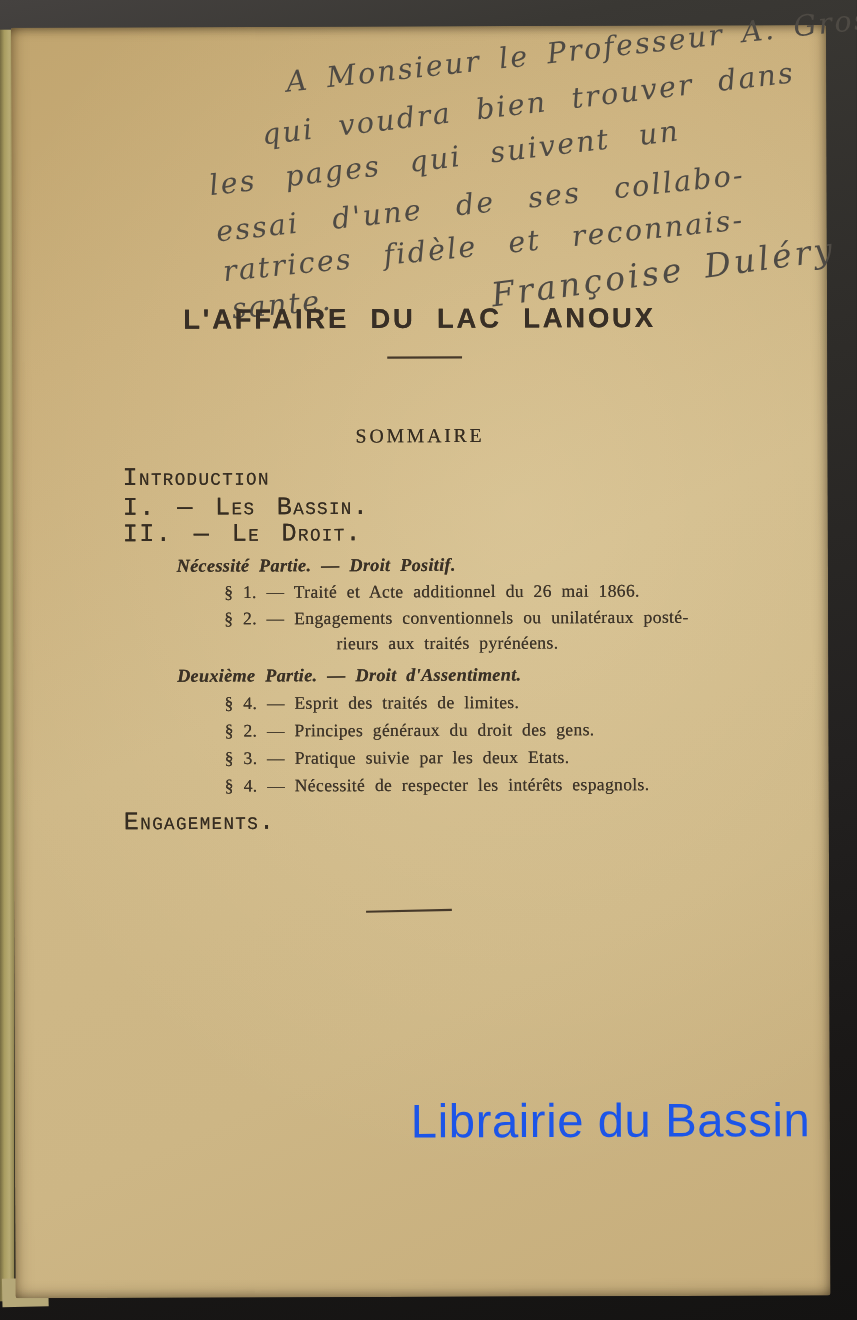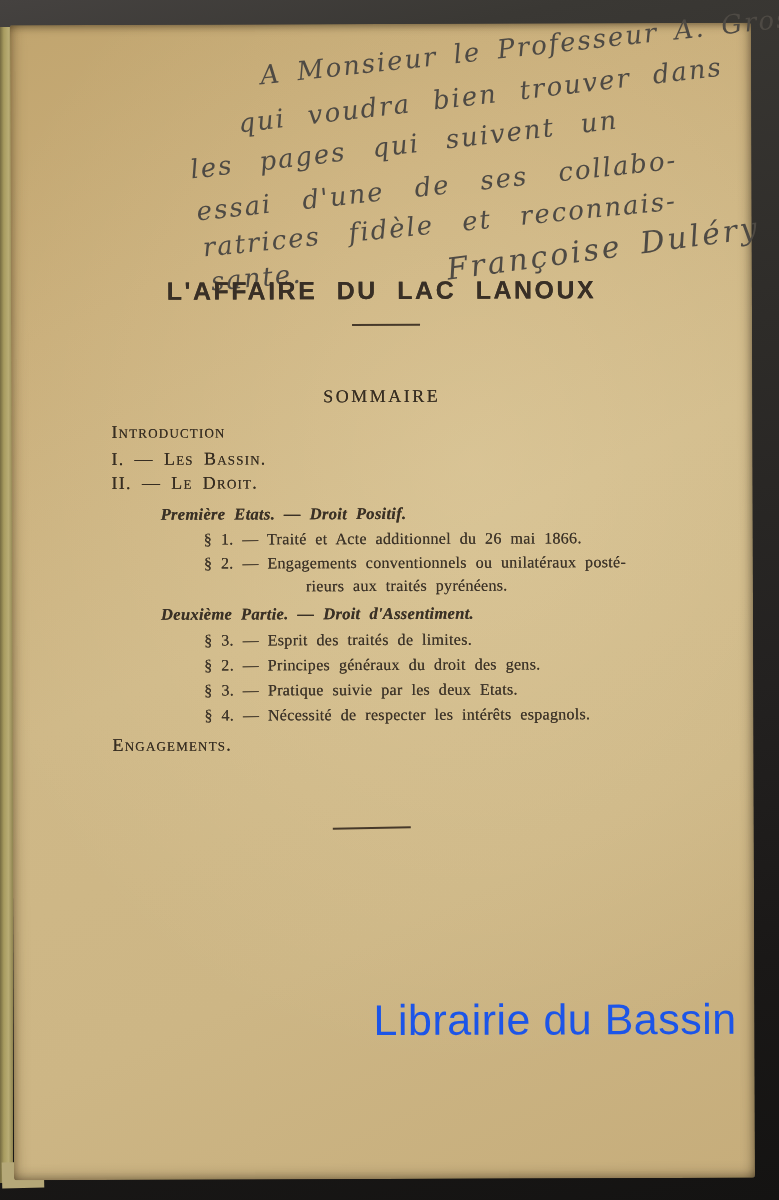--- a/index.html
+++ b/index.html
@@ -92,23 +92,24 @@
   .toc-line {
     position: absolute;
     white-space: nowrap;
     font-size: 16px;
     word-spacing: 4.5px;
     letter-spacing: 0.3px;
     color: #3d342a;
   }
   .smallcaps {
     font-variant: small-caps;
-    font-size: 18px;
+    font-size: 23px;
     letter-spacing: 1.2px;
     color: #362d22;
+    font-family: Liberation Mono, monospace;
   }
   .part-title {
     font-style: italic;
     font-weight: 700;
     font-size: 16.5px;
     color: #3a3126;
   }
   .t-intro   { left: 100px; top: 397px; }
   .t-i       { left: 100px; top: 424px; }
   .t-ii      { left: 100px; top: 448px; text-align: center; }
@@ -151,27 +152,27 @@
 
     <h1 class="title print">L'AFFAIRE DU LAC LANOUX</h1>
     <div class="rule rule1"></div>
 
     <h2 class="sommaire print">SOMMAIRE</h2>
 
     <div class="toc-line smallcaps print t-intro">Introduction</div>
     <div class="toc-line smallcaps print t-i">I. — Les Bassin.</div>
     <div class="toc-line smallcaps print t-ii">II. — Le Droit.</div>
 
-    <div class="toc-line part-title print t-p1">Première Etats. — Droit Positif.</div>
+    <div class="toc-line part-title print t-p1">Nécessité Partie. — Droit Positif.</div>
     <div class="toc-line print t-p1s1">§ 1. — Traité et Acte additionnel du 26 mai 1866.</div>
     <div class="toc-line print t-p1s2">§ 2. — Engagements conventionnels ou unilatéraux posté-</div>
     <div class="toc-line print t-p1s2c">rieurs aux traités pyrénéens.</div>
 
     <div class="toc-line part-title print t-p2">Deuxième Partie. — Droit d'Assentiment.</div>
-    <div class="toc-line print t-p2s1">§ 3. — Esprit des traités de limites.</div>
+    <div class="toc-line print t-p2s1">§ 4. — Esprit des traités de limites.</div>
     <div class="toc-line print t-p2s2">§ 2. — Principes généraux du droit des gens.</div>
     <div class="toc-line print t-p2s3">§ 3. — Pratique suivie par les deux Etats.</div>
     <div class="toc-line print t-p2s4">§ 4. — Nécessité de respecter les intérêts espagnols.</div>
 
     <div class="toc-line smallcaps print t-concl">Engagements.</div>
 
     <div class="rule rule2"></div>
 
     <div class="watermark" style="color: rgb(28, 85, 232);">Librairie du Bassin</div>
   </div>

